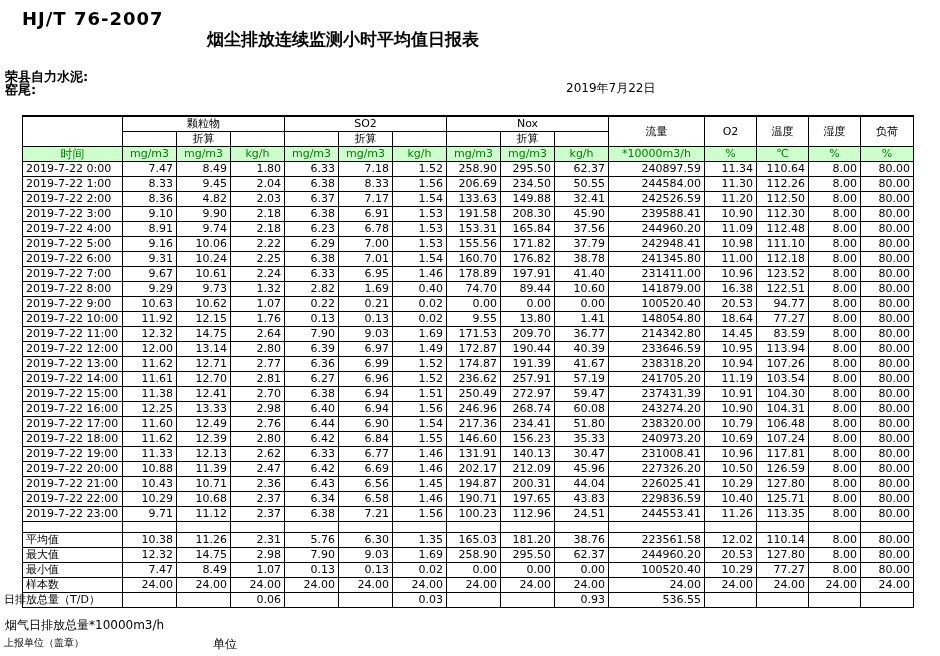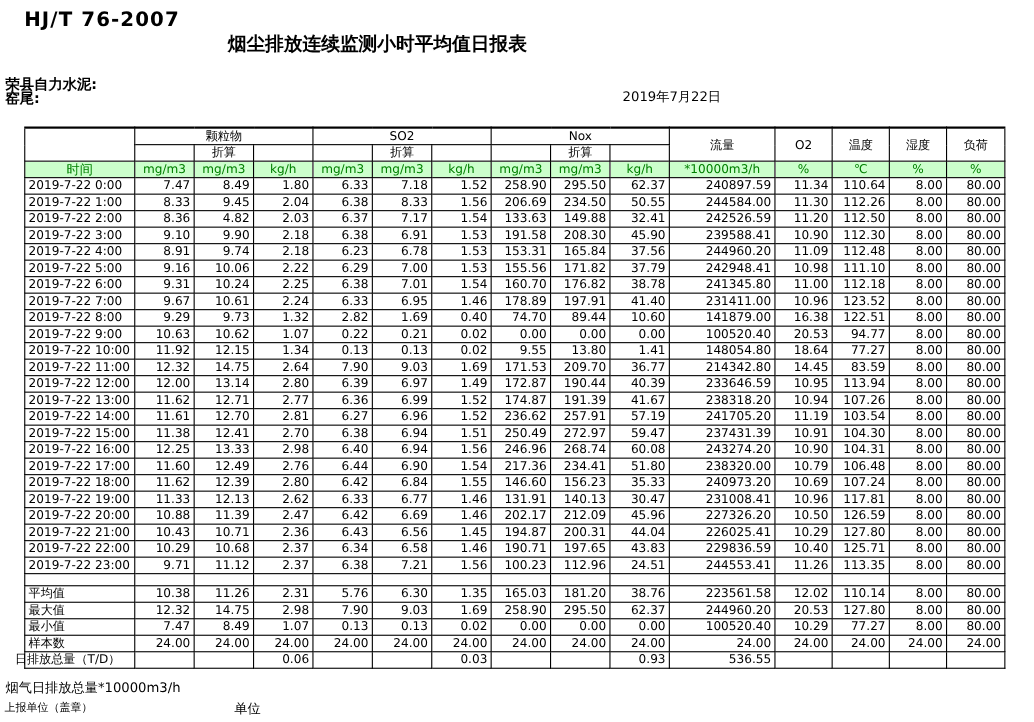--- a/index.html
+++ b/index.html
@@ -26,21 +26,21 @@
     padding:0 3px;height:14px;line-height:14px;
     overflow:hidden;white-space:nowrap;
   }
   thead td{text-align:center;height:15px;line-height:15px;font-size:11px;}
   tr.units td{background:var(--hbg);color:var(--htxt);text-align:center;}
   tr.units td:first-child{font-size:12px;}
   td.lbl{}
   td.num{text-align:right;}
   td.c10{padding-right:8px;}   
   tr.spacer td{height:10px;line-height:10px;}
-  tr.total td.lbl{text-align:center;overflow:visible;text-indent:-22px;}
+  tr.total td.lbl{text-align:left;overflow:visible;text-indent:-22px;}
 
   .f1{position:absolute;left:5px;top:617px;font-size:12px;}
   .f2{position:absolute;left:4px;top:636px;font-size:10px;}
   .f3{position:absolute;left:213px;top:636px;font-size:12px;}
 </style>
 </head>
 <body>
 
 <div class="std">HJ/T  76-2007</div>
 <div class="title">烟尘排放连续监测小时平均值日报表</div>
@@ -275,21 +275,21 @@
         <td class="num c9">100520.40</td>
         <td class="num c10">20.53</td>
         <td class="num c11">94.77</td>
         <td class="num c12">8.00</td>
         <td class="num c13">80.00</td>
       </tr>
       <tr>
         <td class="lbl">2019-7-22 10:00</td>
         <td class="num c0">11.92</td>
         <td class="num c1">12.15</td>
-        <td class="num c2">1.34</td>
+        <td class="num c2">1.76</td>
         <td class="num c3">0.13</td>
         <td class="num c4">0.13</td>
         <td class="num c5">0.02</td>
         <td class="num c6">9.55</td>
         <td class="num c7">13.80</td>
         <td class="num c8">1.41</td>
         <td class="num c9">148054.80</td>
         <td class="num c10">18.64</td>
         <td class="num c11">77.27</td>
         <td class="num c12">8.00</td>

